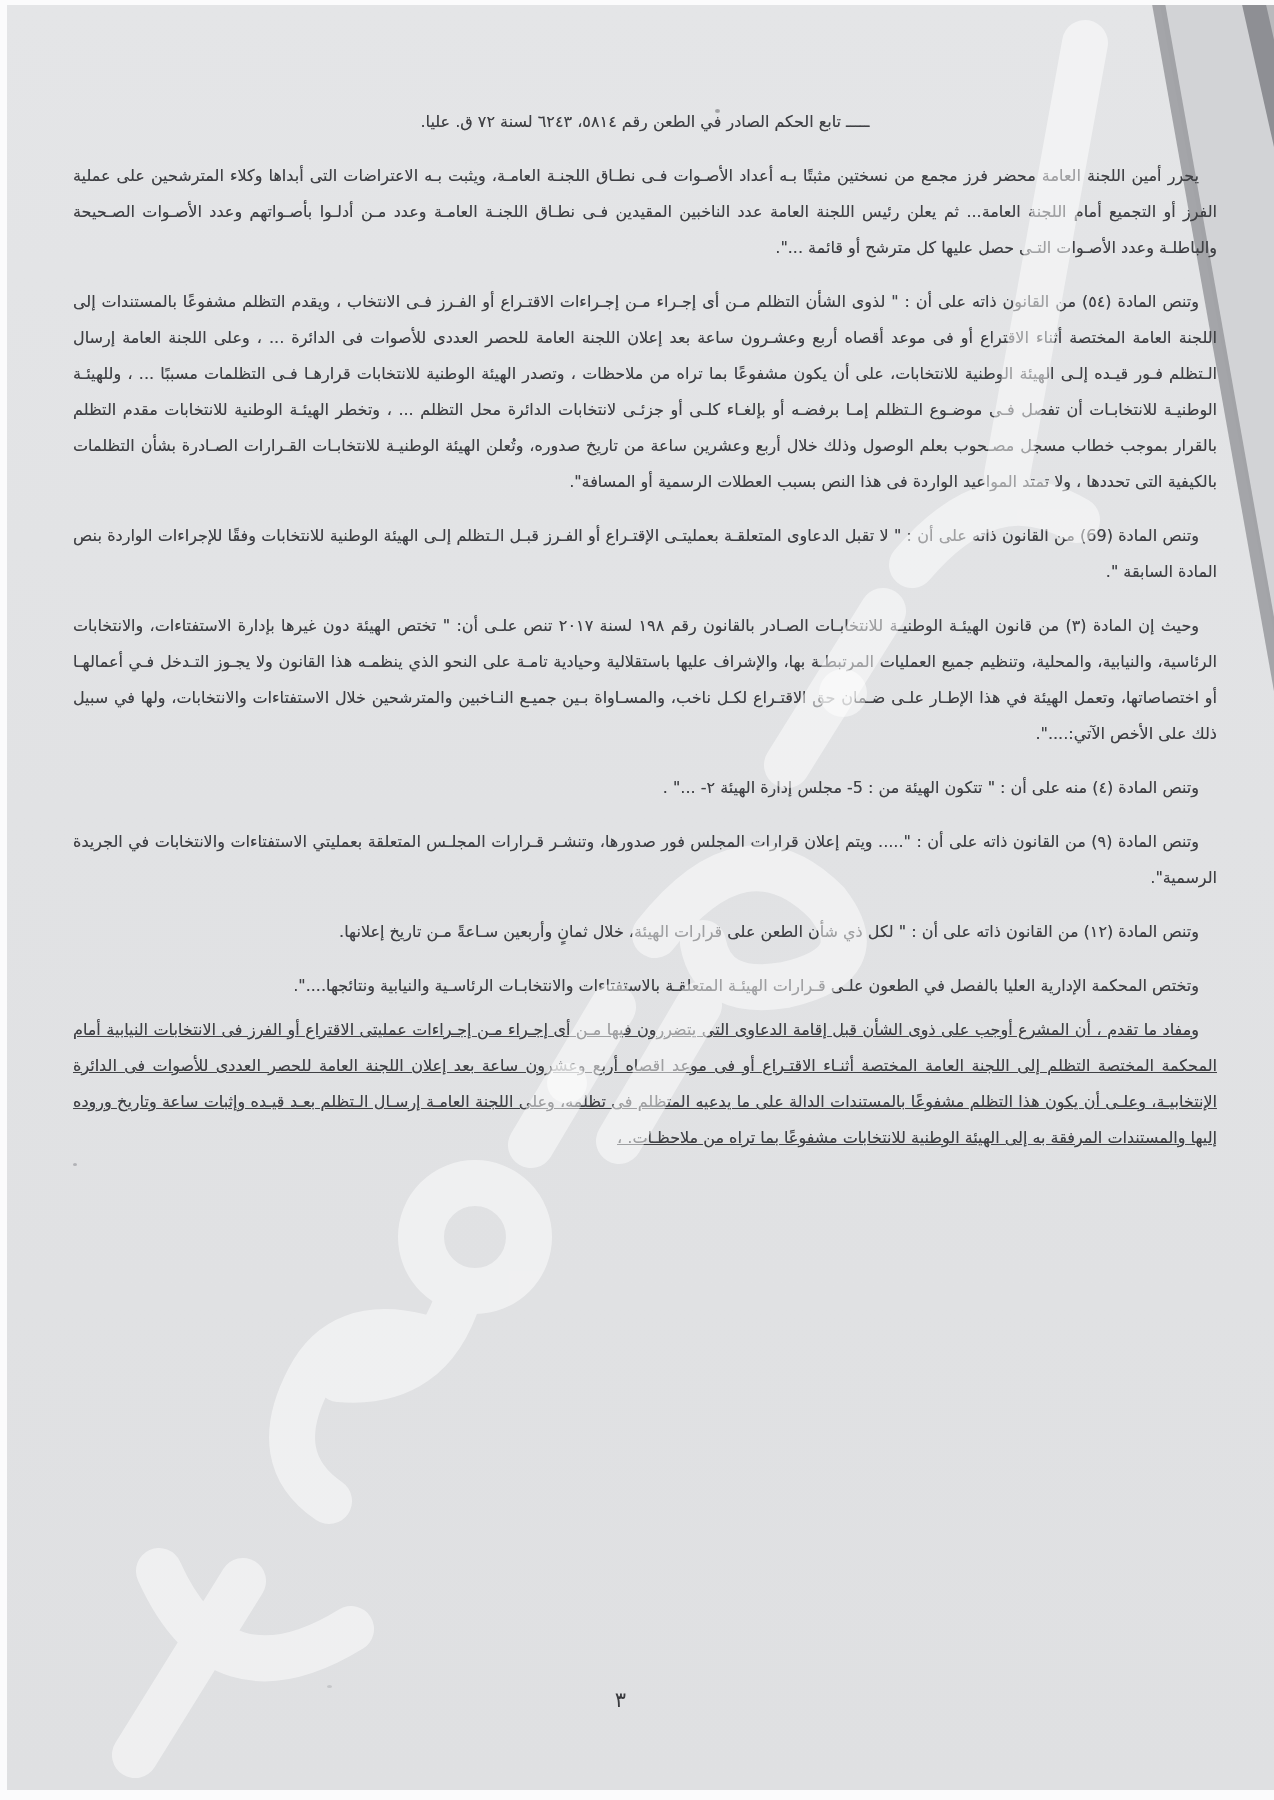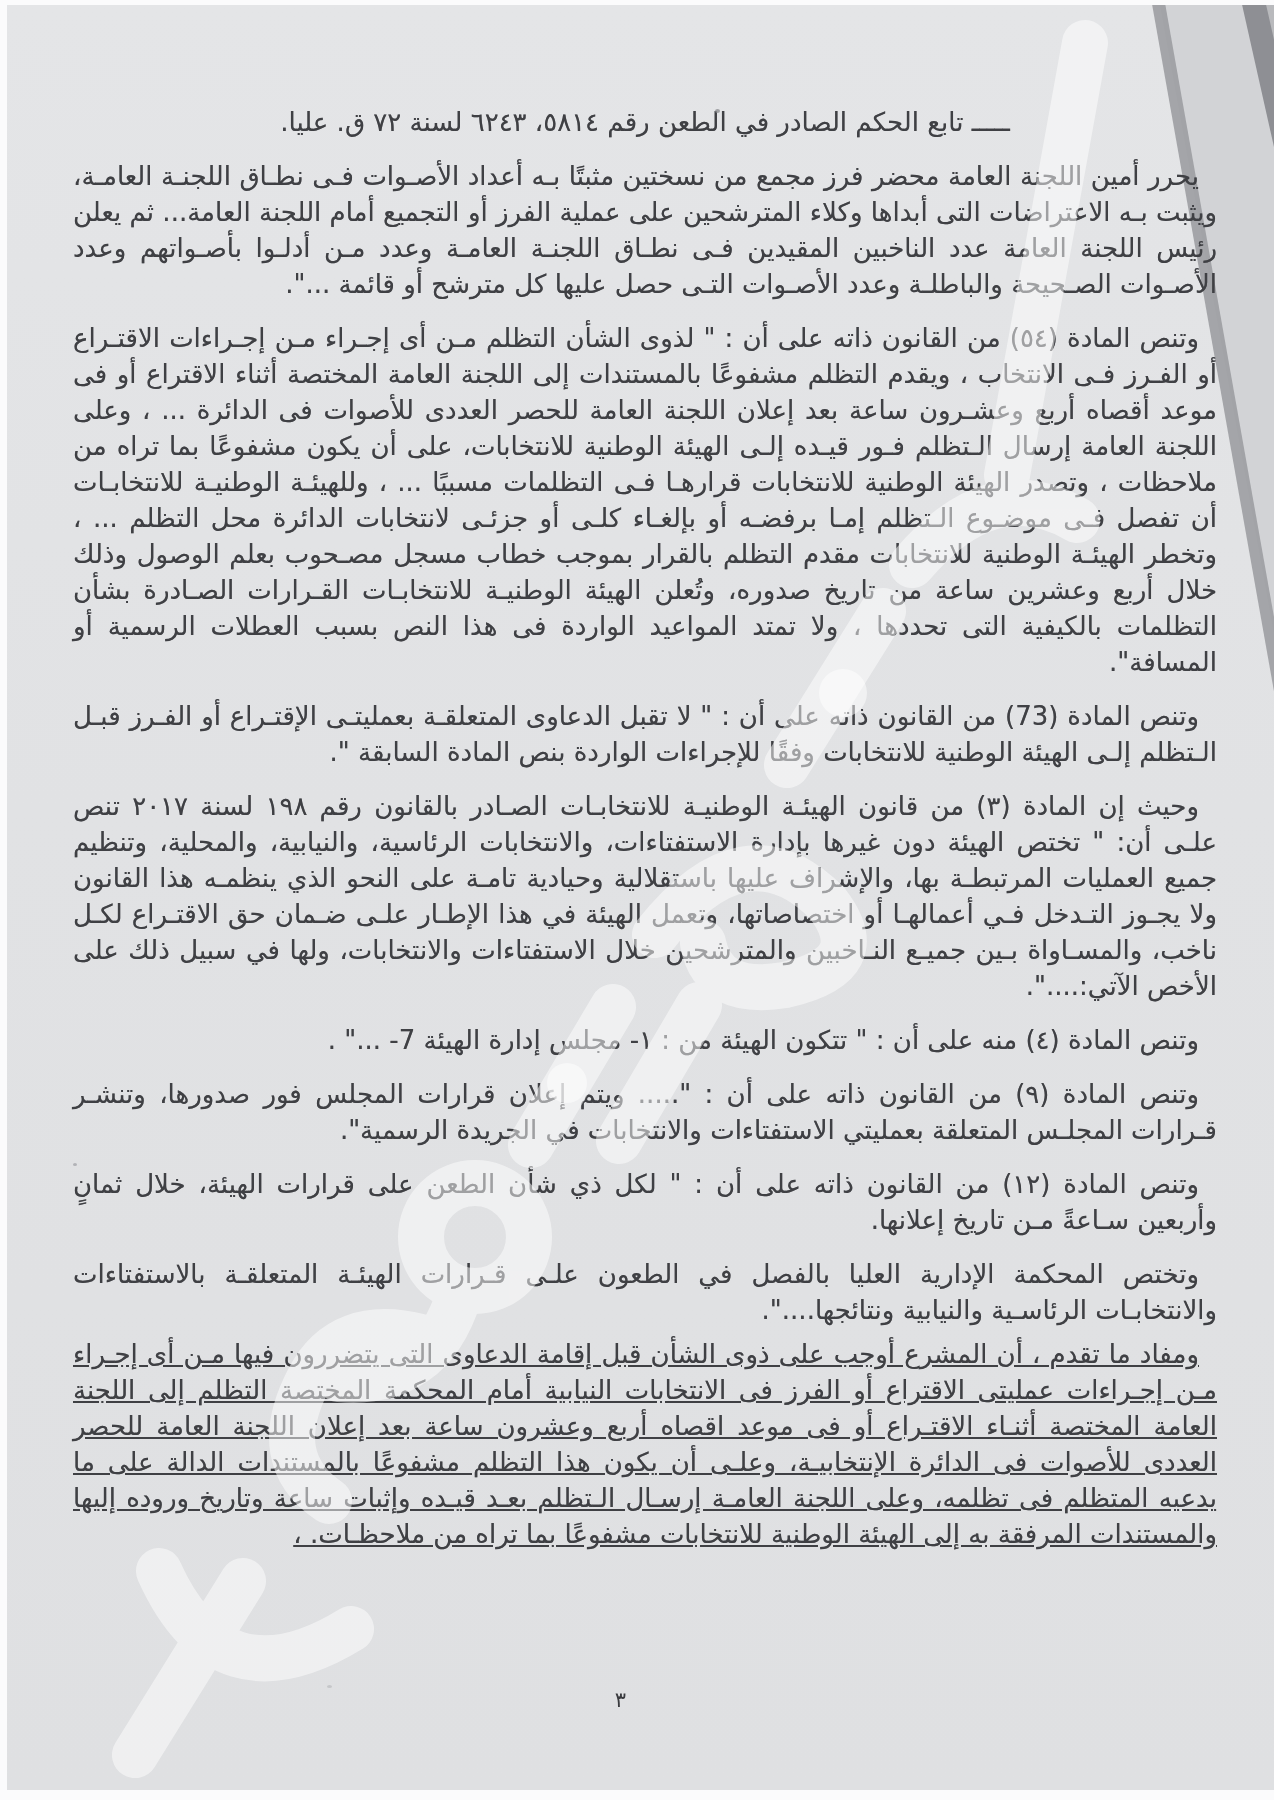--- a/index.html
+++ b/index.html
@@ -13,21 +13,21 @@
   
   .scan{
     position:absolute;left:7px;top:5px;right:0;bottom:10px;
     background:linear-gradient(180deg,#e4e5e7 0%,#e1e2e4 45%,#dfe0e2 100%);
   }
   .content{
     position:absolute;
     top:99px;right:57px;left:66px;
     direction:rtl;
     color:#3f4044;
-    font-size:26px;
+    font-size:16px;
     line-height:36px;
     text-align:justify;
     text-shadow:0 0 .5px rgba(60,60,65,.55);
   }
   .header-line{
     text-align:center;
     margin:0 0 18px 0;
     white-space:nowrap;
   }
   .content p{
@@ -62,23 +62,23 @@
       <polygon points="1152,-5 1280,-5 1280,700" fill="#d2d3d6"></polygon>
       <line x1="1150" y1="-10" x2="1276" y2="700" stroke="#9a9b9f" stroke-width="13" opacity="0.85"></line>
       <polygon points="1234,-5 1280,-5 1280,200" fill="#8e8f94"></polygon>
       <polygon points="1258,-5 1280,-5 1280,92" fill="#b9babd"></polygon>
     </svg>
 
     <div class="content">
       <div class="header-line">ـــــ تابع الحكم الصادر في الطعن رقم ٥٨١٤، ٦٢٤٣ لسنة ٧٢ ق. عليا.</div>
       <p>يحرر أمين اللجنة العامة محضر فرز مجمع من نسختين مثبتًا بـه أعداد الأصـوات فـى نطـاق اللجنـة العامـة، ويثبت بـه الاعتراضات التى أبداها وكلاء المترشحين على عملية الفرز أو التجميع أمام اللجنة العامة... ثم يعلن رئيس اللجنة العامة عدد الناخبين المقيدين فـى نطـاق اللجنـة العامـة وعدد مـن أدلـوا بأصـواتهم وعدد الأصـوات الصـحيحة والباطلـة وعدد الأصـوات التـى حصل عليها كل مترشح أو قائمة ...".</p>
       <p>وتنص المادة (٥٤) من القانون ذاته على أن : " لذوى الشأن التظلم مـن أى إجـراء مـن إجـراءات الاقتـراع أو الفـرز فـى الانتخاب ، ويقدم التظلم مشفوعًا بالمستندات إلى اللجنة العامة المختصة أثناء الاقتراع أو فى موعد أقصاه أربع وعشـرون ساعة بعد إعلان اللجنة العامة للحصر العددى للأصوات فى الدائرة ... ، وعلى اللجنة العامة إرسال الـتظلم فـور قيـده إلـى الهيئة الوطنية للانتخابات، على أن يكون مشفوعًا بما تراه من ملاحظات ، وتصدر الهيئة الوطنية للانتخابات قرارهـا فـى التظلمات مسببًا ... ، وللهيئـة الوطنيـة للانتخابـات أن تفصل فـى موضـوع الـتظلم إمـا برفضـه أو بإلغـاء كلـى أو جزئـى لانتخابات الدائرة محل التظلم ... ، وتخطر الهيئـة الوطنية للانتخابات مقدم التظلم بالقرار بموجب خطاب مسجل مصـحوب بعلم الوصول وذلك خلال أربع وعشرين ساعة من تاريخ صدوره، وتُعلن الهيئة الوطنيـة للانتخابـات القـرارات الصـادرة بشأن التظلمات بالكيفية التى تحددها ، ولا تمتد المواعيد الواردة فى هذا النص بسبب العطلات الرسمية أو المسافة".</p>
-      <p>وتنص المادة (73) من القانون ذاته على أن : " لا تقبل الدعاوى المتعلقـة بعمليتـى الإقتـراع أو الفـرز قبـل الـتظلم إلـى الهيئة الوطنية للانتخابات وفقًا للإجراءات الواردة بنص المادة السابقة ".</p>
+      <p>وتنص المادة (69) من القانون ذاته على أن : " لا تقبل الدعاوى المتعلقـة بعمليتـى الإقتـراع أو الفـرز قبـل الـتظلم إلـى الهيئة الوطنية للانتخابات وفقًا للإجراءات الواردة بنص المادة السابقة ".</p>
       <p>وحيث إن المادة (٣) من قانون الهيئـة الوطنيـة للانتخابـات الصـادر بالقانون رقم ١٩٨ لسنة ٢٠١٧ تنص علـى أن: " تختص الهيئة دون غيرها بإدارة الاستفتاءات، والانتخابات الرئاسية، والنيابية، والمحلية، وتنظيم جميع العمليات المرتبطـة بها، والإشراف عليها باستقلالية وحيادية تامـة على النحو الذي ينظمـه هذا القانون ولا يجـوز التـدخل فـي أعمالهـا أو اختصاصاتها، وتعمل الهيئة في هذا الإطـار علـى ضـمان حق الاقتـراع لكـل ناخب، والمسـاواة بـين جميـع النـاخبين والمترشحين خلال الاستفتاءات والانتخابات، ولها في سبيل ذلك على الأخص الآتي:....".</p>
-      <p>وتنص المادة (٤) منه على أن : " تتكون الهيئة من : ١- مجلس إدارة الهيئة 7- ..." .</p>
+      <p>وتنص المادة (٤) منه على أن : " تتكون الهيئة من : 5- مجلس إدارة الهيئة ٢- ..." .</p>
       <p>وتنص المادة (٩) من القانون ذاته على أن : "..... ويتم إعلان قرارات المجلس فور صدورها، وتنشـر قـرارات المجلـس المتعلقة بعمليتي الاستفتاءات والانتخابات في الجريدة الرسمية".</p>
       <p>وتنص المادة (١٢) من القانون ذاته على أن : " لكل ذي شأن الطعن على قرارات الهيئة، خلال ثمانٍ وأربعين سـاعةً مـن تاريخ إعلانها.</p>
       <p>وتختص المحكمة الإدارية العليا بالفصل في الطعون علـى قـرارات الهيئـة المتعلقـة بالاستفتاءات والانتخابـات الرئاسـية والنيابية ونتائجها....".</p>
       <p class="last">ومفاد ما تقدم ، أن المشرع أوجب على ذوى الشأن قبل إقامة الدعاوى التى يتضررون فيها مـن أى إجـراء مـن إجـراءات عمليتى الاقتراع أو الفرز فى الانتخابات النيابية أمام المحكمة المختصة التظلم إلى اللجنة العامة المختصة أثنـاء الاقتـراع أو فى موعد اقصاه أربع وعشرون ساعة بعد إعلان اللجنة العامة للحصر العددى للأصوات فى الدائرة الإنتخابيـة، وعلـى أن يكون هذا التظلم مشفوعًا بالمستندات الدالة على ما يدعيه المتظلم فى تظلمه، وعلى اللجنة العامـة إرسـال الـتظلم بعـد قيـده وإثبات ساعة وتاريخ وروده إليها والمستندات المرفقة به إلى الهيئة الوطنية للانتخابات مشفوعًا بما تراه من ملاحظـات. ،</p>
     </div>
 
     <div class="page-number">٣</div>
 
     <svg class="watermark-svg" viewBox="0 0 1274 1800" aria-hidden="true">
       <g stroke="#ffffff" stroke-width="46" fill="none" stroke-linecap="round" stroke-linejoin="round" opacity="0.5">

